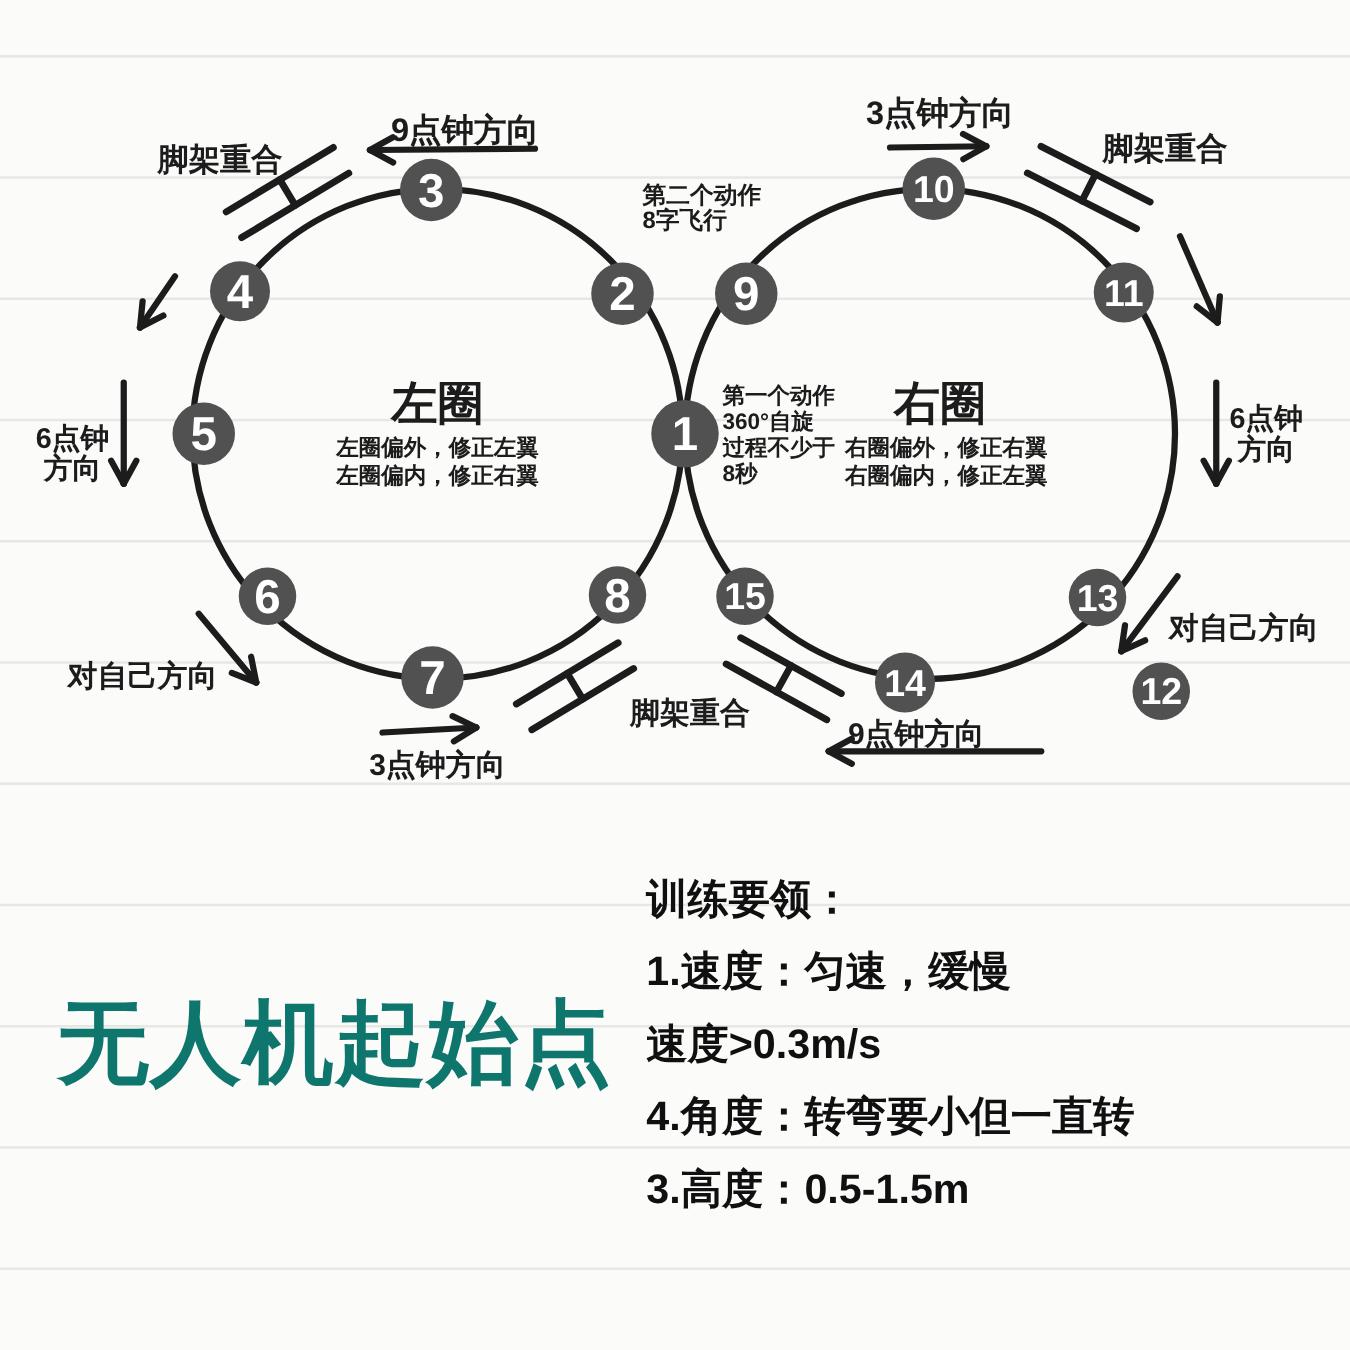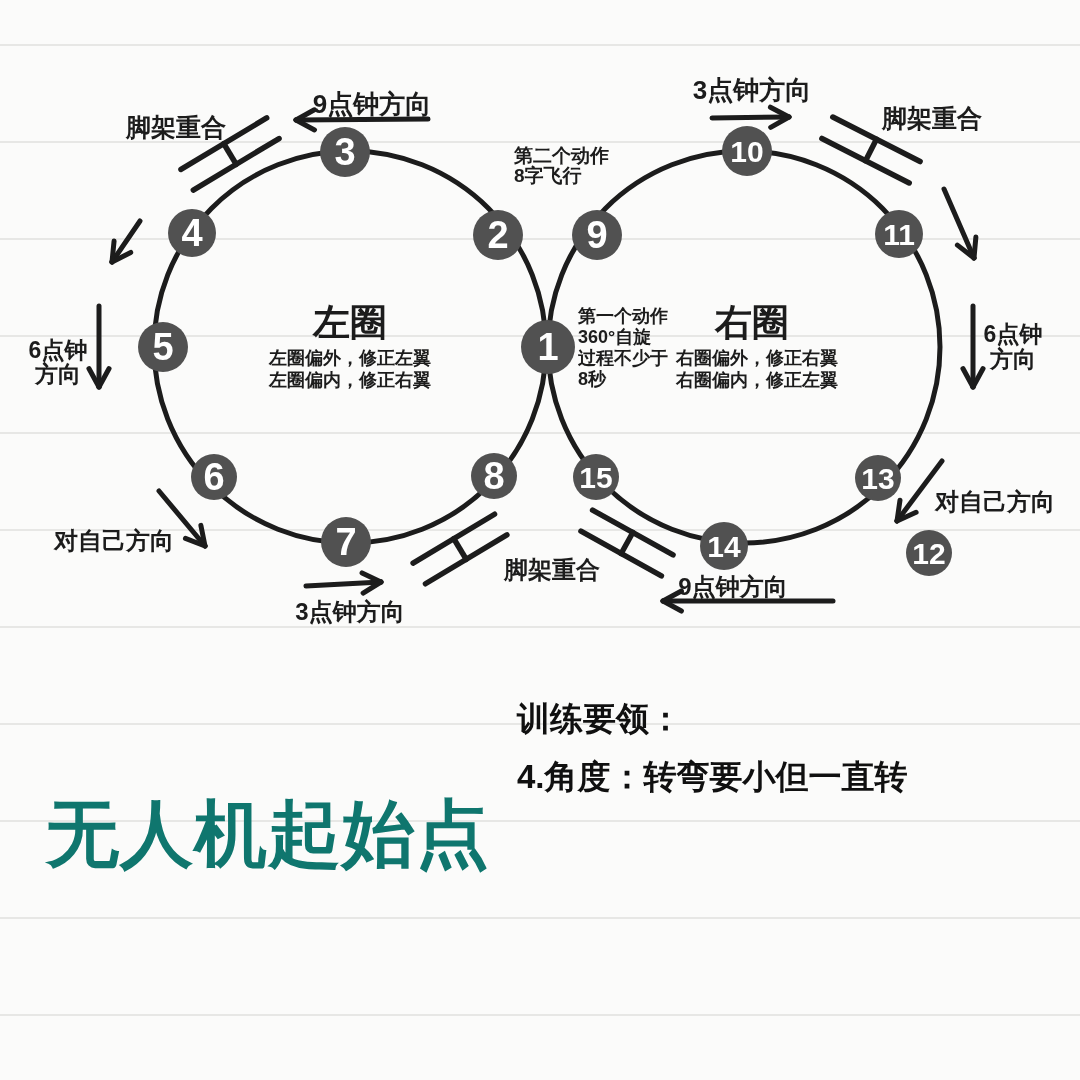--- a/index.html
+++ b/index.html
@@ -184,14 +184,17 @@
     <g>
       <circle cx="596" cy="477" r="23" fill="#515151"></circle>
       <text x="596" y="487.5" fill="#ffffff" font-size="30" font-weight="800" text-anchor="middle">15</text>
     </g>
   </svg>
 
 <div class="start-label">无人机起始点</div>
 
 <div class="notes">
   <div>训练要领：</div>
+  <div>1.速度：匀速，缓慢</div>
+  <div>速度&gt;0.3m/s</div>
   <div>4.角度：转弯要小但一直转</div>
+  <div>3.高度：0.5-1.5m</div>
 </div>
 
 </body></html>

